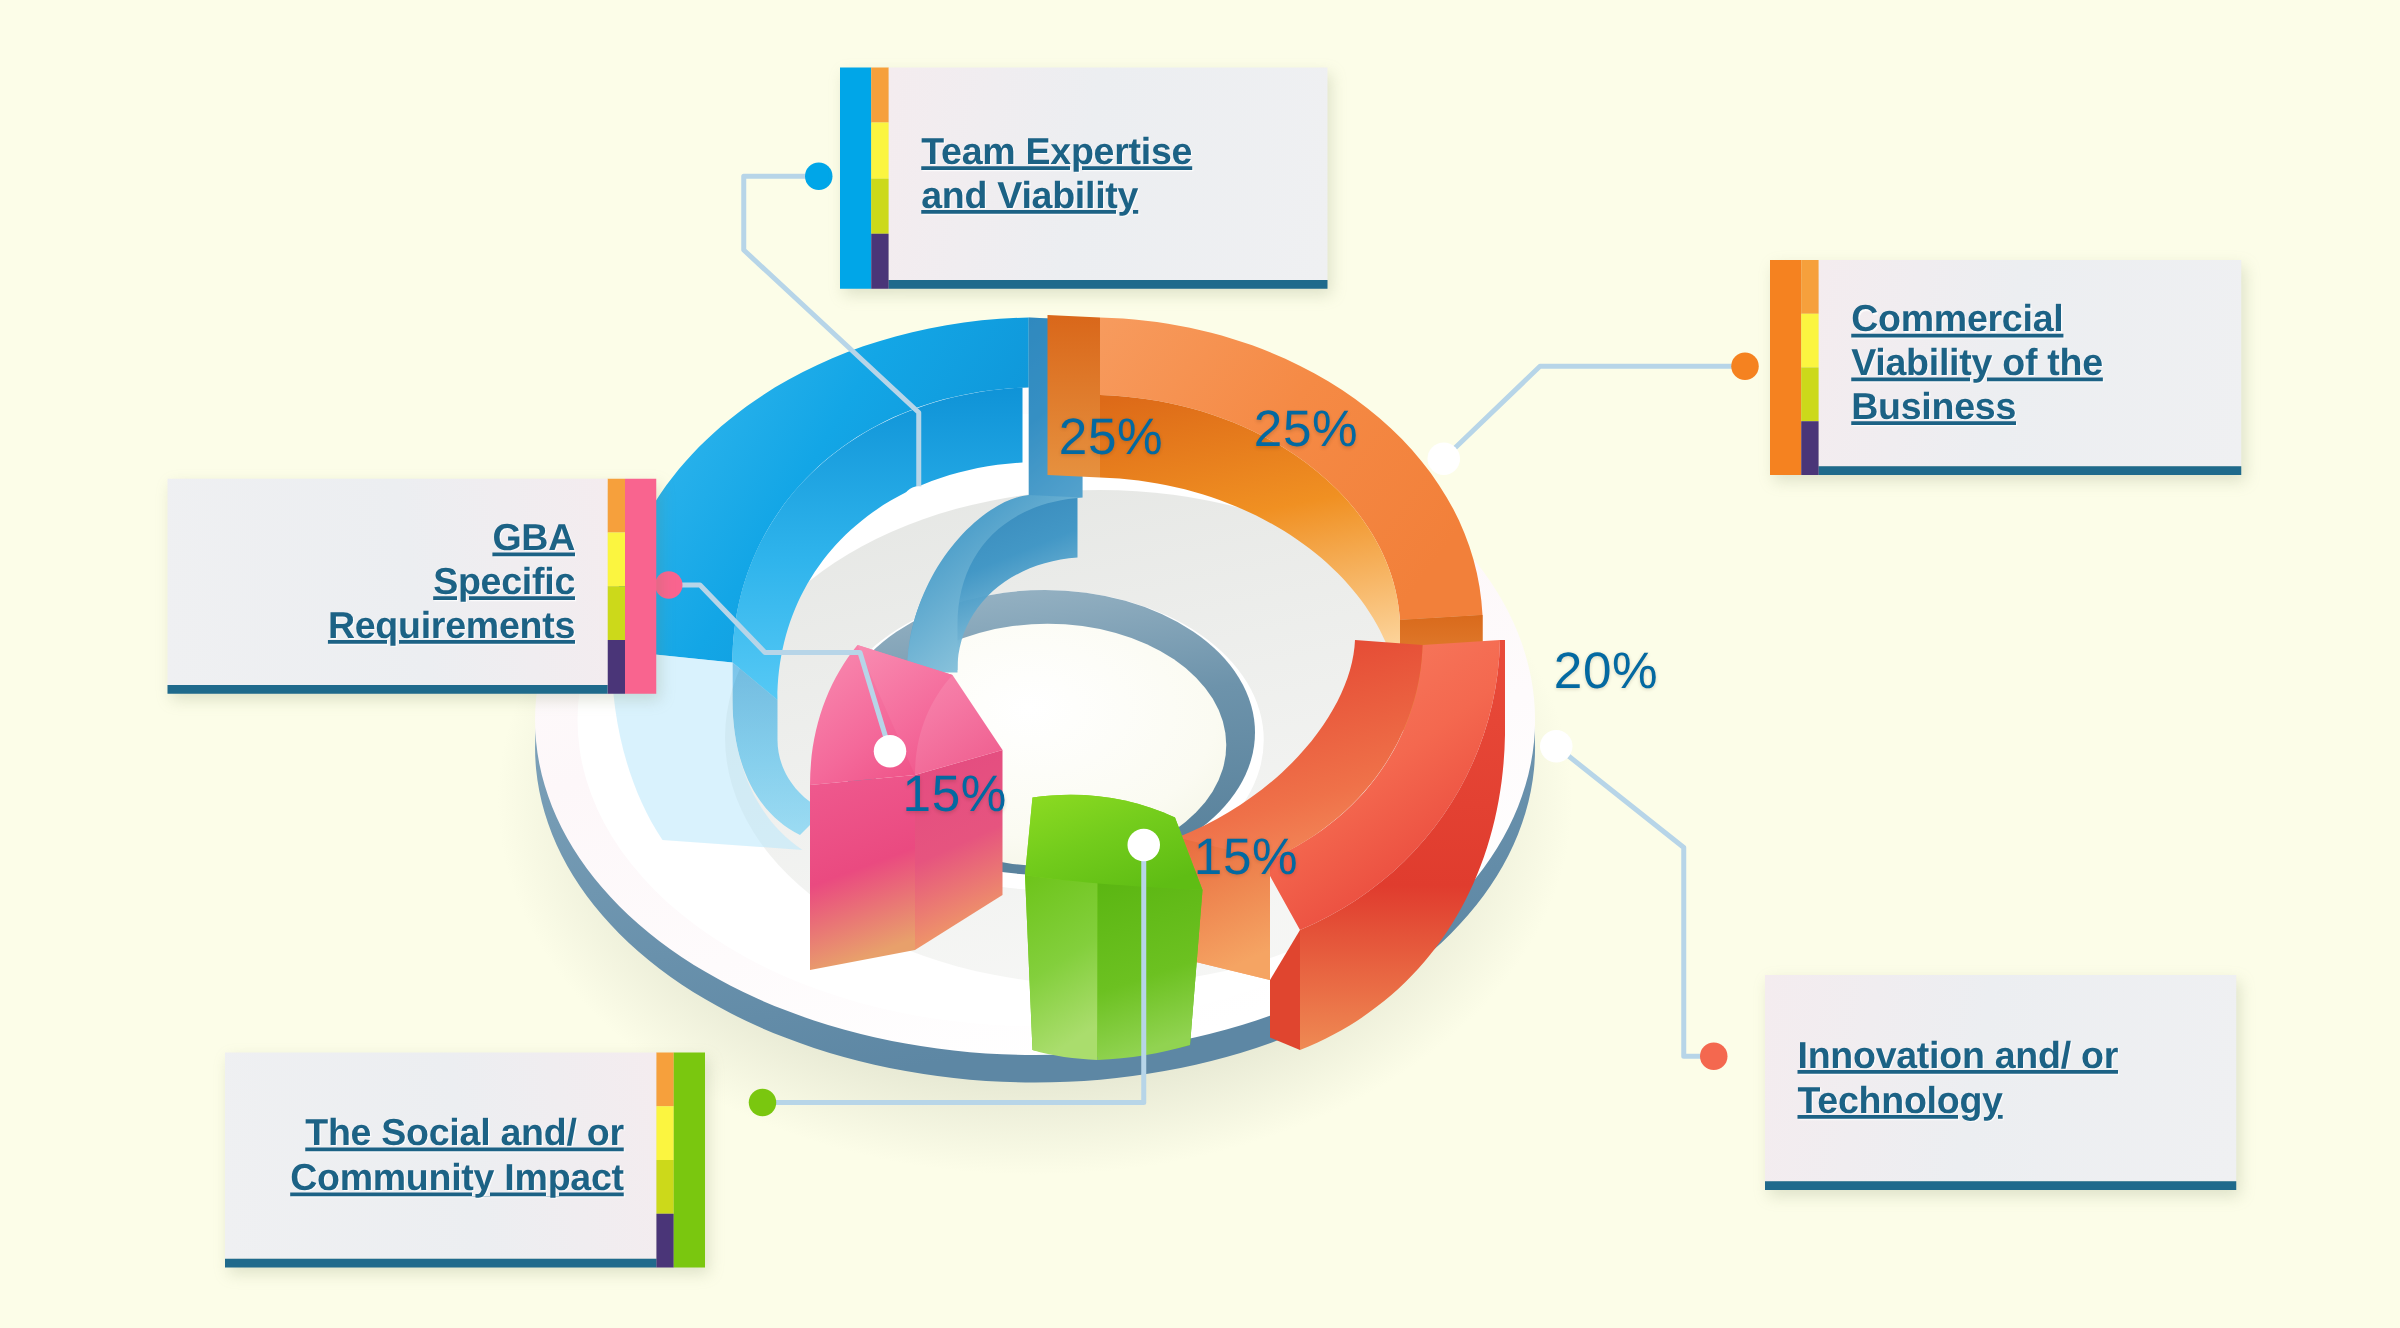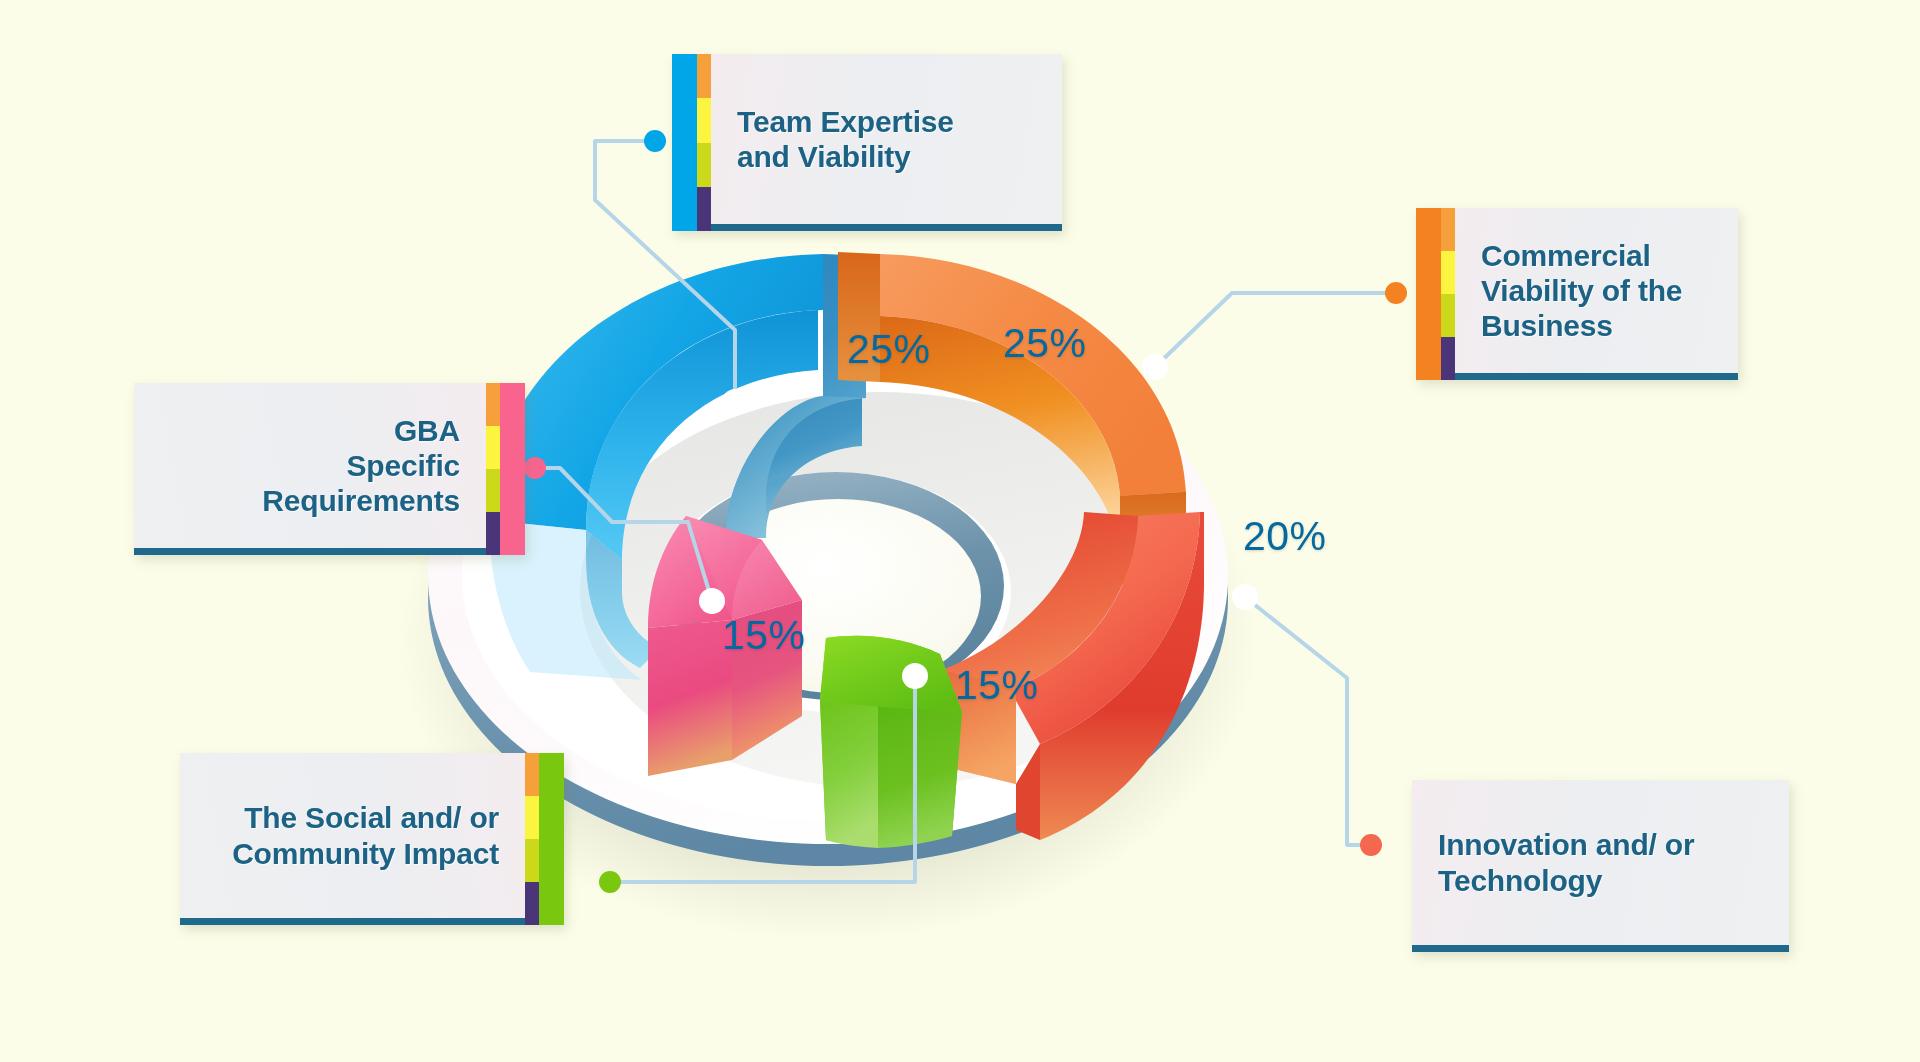--- a/index.html
+++ b/index.html
@@ -41,20 +41,21 @@
     justify-content:flex-end;
     text-align:right;
   }
   .card-title {
     color:#1c6285;
     font-weight:bold;
     font-size:30px;
     line-height:1.17;
     letter-spacing:-0.2px;
     text-shadow:1px 1px 0 rgba(255,255,255,0.75);
+    text-decoration:underline;
   }
   .accent { display:flex; flex-shrink:0; }
   .accent-main { width:25px; }
   .accent-strip { width:14px; display:flex; flex-direction:column; }
   .accent-strip span { flex:1; display:block; }
   .card.right-accent .accent { order:2; }
   .card.right-accent .accent-main { order:2; }
   .card.right-accent .accent-strip { order:1; }
 
   
@@ -377,21 +378,21 @@
       </div>
     </div>
     <div class="card-body">
       <div class="card-title">
         <div>Team Expertise</div>
         <div>and Viability</div>
       </div>
     </div>
   </div>
 
-  <div class="card left-accent" style="left:1416px; top:208px; width:322px; height:172px;">
+  <div class="card left-accent" style="left:1416px; top:208px; width:377px; height:172px;">
     <div class="accent">
       <div class="accent-main" style="background:#f58220;"></div>
       <div class="accent-strip">
         <span style="background:#f6a03c;"></span>
         <span style="background:#fbf540;"></span>
         <span style="background:#ccd91a;"></span>
         <span style="background:#4a3578;"></span>
       </div>
     </div>
     <div class="card-body">
@@ -415,21 +416,21 @@
     </div>
     <div class="card-body">
       <div class="card-title">
         <div>GBA</div>
         <div>Specific</div>
         <div>Requirements</div>
       </div>
     </div>
   </div>
 
-  <div class="card right-accent" style="left:180px; top:753px; width:384px; height:172px;">
+  <div class="card right-accent" style="left:180px; top:842px; width:384px; height:172px;">
     <div class="accent">
       <div class="accent-main" style="background:#7ac70f;"></div>
       <div class="accent-strip">
         <span style="background:#f6a03c;"></span>
         <span style="background:#fbf540;"></span>
         <span style="background:#ccd91a;"></span>
         <span style="background:#4a3578;"></span>
       </div>
     </div>
     <div class="card-body">

